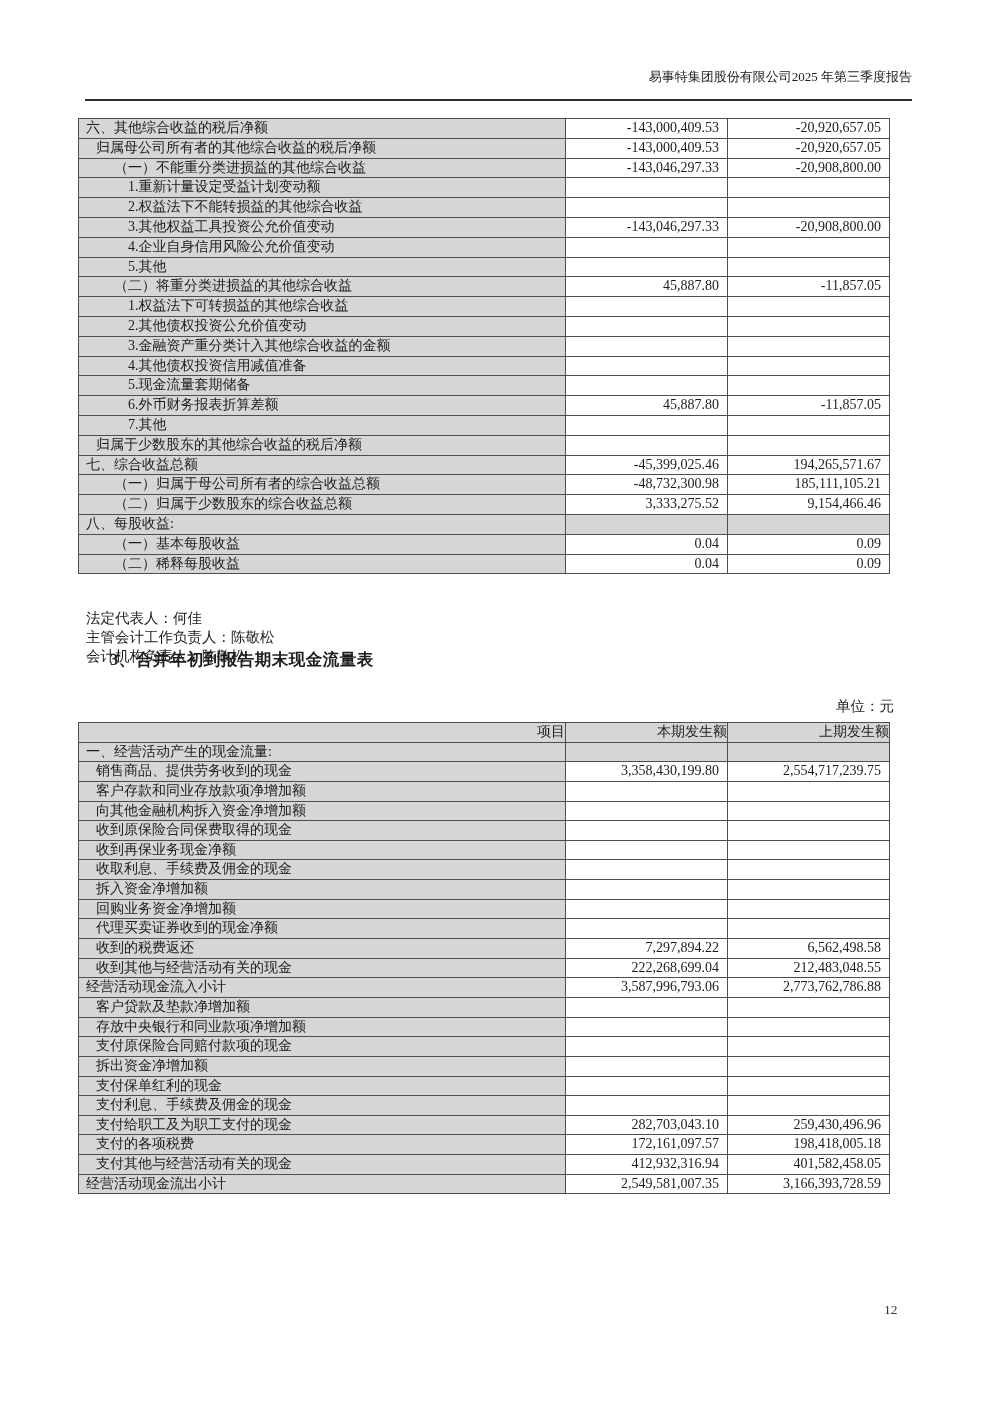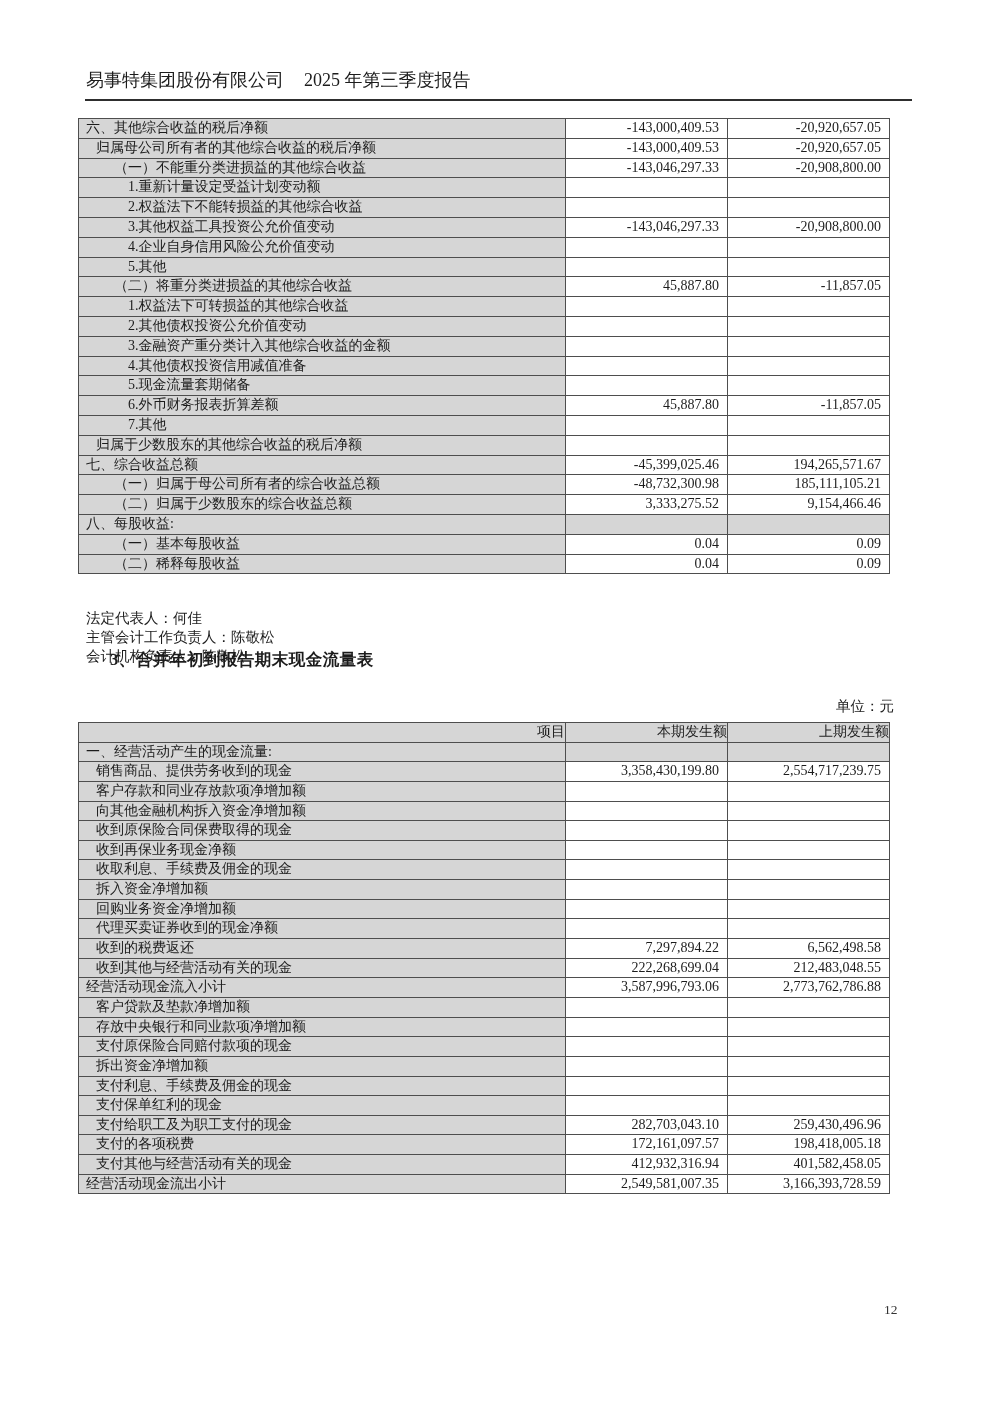--- a/index.html
+++ b/index.html
@@ -1,20 +1,20 @@
 <!DOCTYPE html>
 <html><head>
 <meta charset="utf-8">
 <style>
   * { margin:0; padding:0; box-sizing:border-box; }
   html,body { width:1000px; background:#ffffff; }
   body { font-family:"Liberation Serif","DejaVu Serif",serif; color:#1c1c1c; }
   .page { position:relative; width:1000px; height:1414px; background:#ffffff; overflow:hidden; }
 
-  .doc-header { position:absolute; left:86px; top:68px; width:826px; display:flex; justify-content:flex-start; font-size:18px;gap:20px; }
+  .doc-header { position:absolute; left:86px; top:68px; width:826px; display:flex; justify-content:flex-end; font-size:13px; }
   .header-rule { position:absolute; left:85px; top:99px; width:827px; border-top:2px solid #2e2e2e; }
 
   .fin-table { position:absolute; left:78px; width:811px; border-collapse:collapse; table-layout:fixed; font-size:14px; }
   .fin-table td, .fin-table th { border:1px solid #4e4e4e; height:19.8px; line-height:1.05; overflow:hidden; white-space:nowrap; vertical-align:middle; }
   #table2 td, #table2 th { height:19.65px; }
   .fin-table th { background:#d6d6d6; font-weight:normal; text-align:right; }
   .lbl { background:#d6d6d6; text-align:left; }
   .ind0 { padding-left:7px; }
   .ind1 { padding-left:17px; }
   .ind2 { padding-left:35px; }
@@ -265,26 +265,26 @@
           <td class="lbl ind1">支付原保险合同赔付款项的现金</td>
           <td class="val"></td>
           <td class="val"></td>
         </tr>
         <tr>
           <td class="lbl ind1">拆出资金净增加额</td>
           <td class="val"></td>
           <td class="val"></td>
         </tr>
         <tr>
+          <td class="lbl ind1">支付保单红利的现金</td>
+          <td class="val"></td>
+          <td class="val"></td>
+        </tr>
+        <tr>
           <td class="lbl ind1">支付利息、手续费及佣金的现金</td>
-          <td class="val"></td>
-          <td class="val"></td>
-        </tr>
-        <tr>
-          <td class="lbl ind1">支付保单红利的现金</td>
           <td class="val"></td>
           <td class="val"></td>
         </tr>
         <tr>
           <td class="lbl ind1">支付给职工及为职工支付的现金</td>
           <td class="val">282,703,043.10</td>
           <td class="val">259,430,496.96</td>
         </tr>
         <tr>
           <td class="lbl ind1">支付的各项税费</td>

